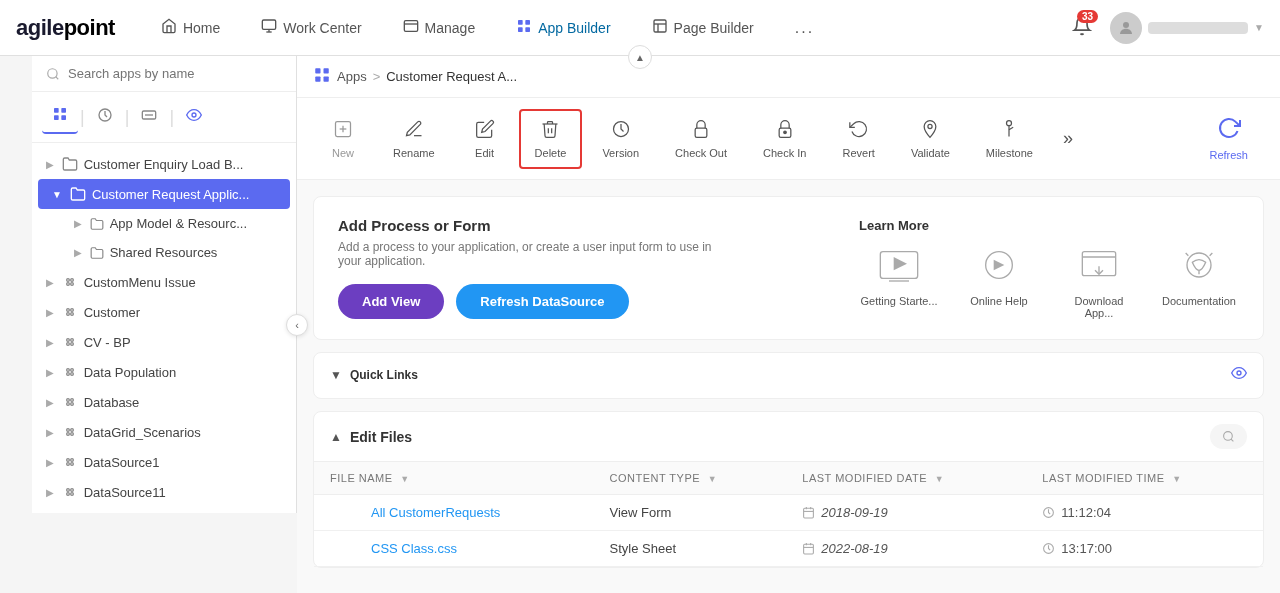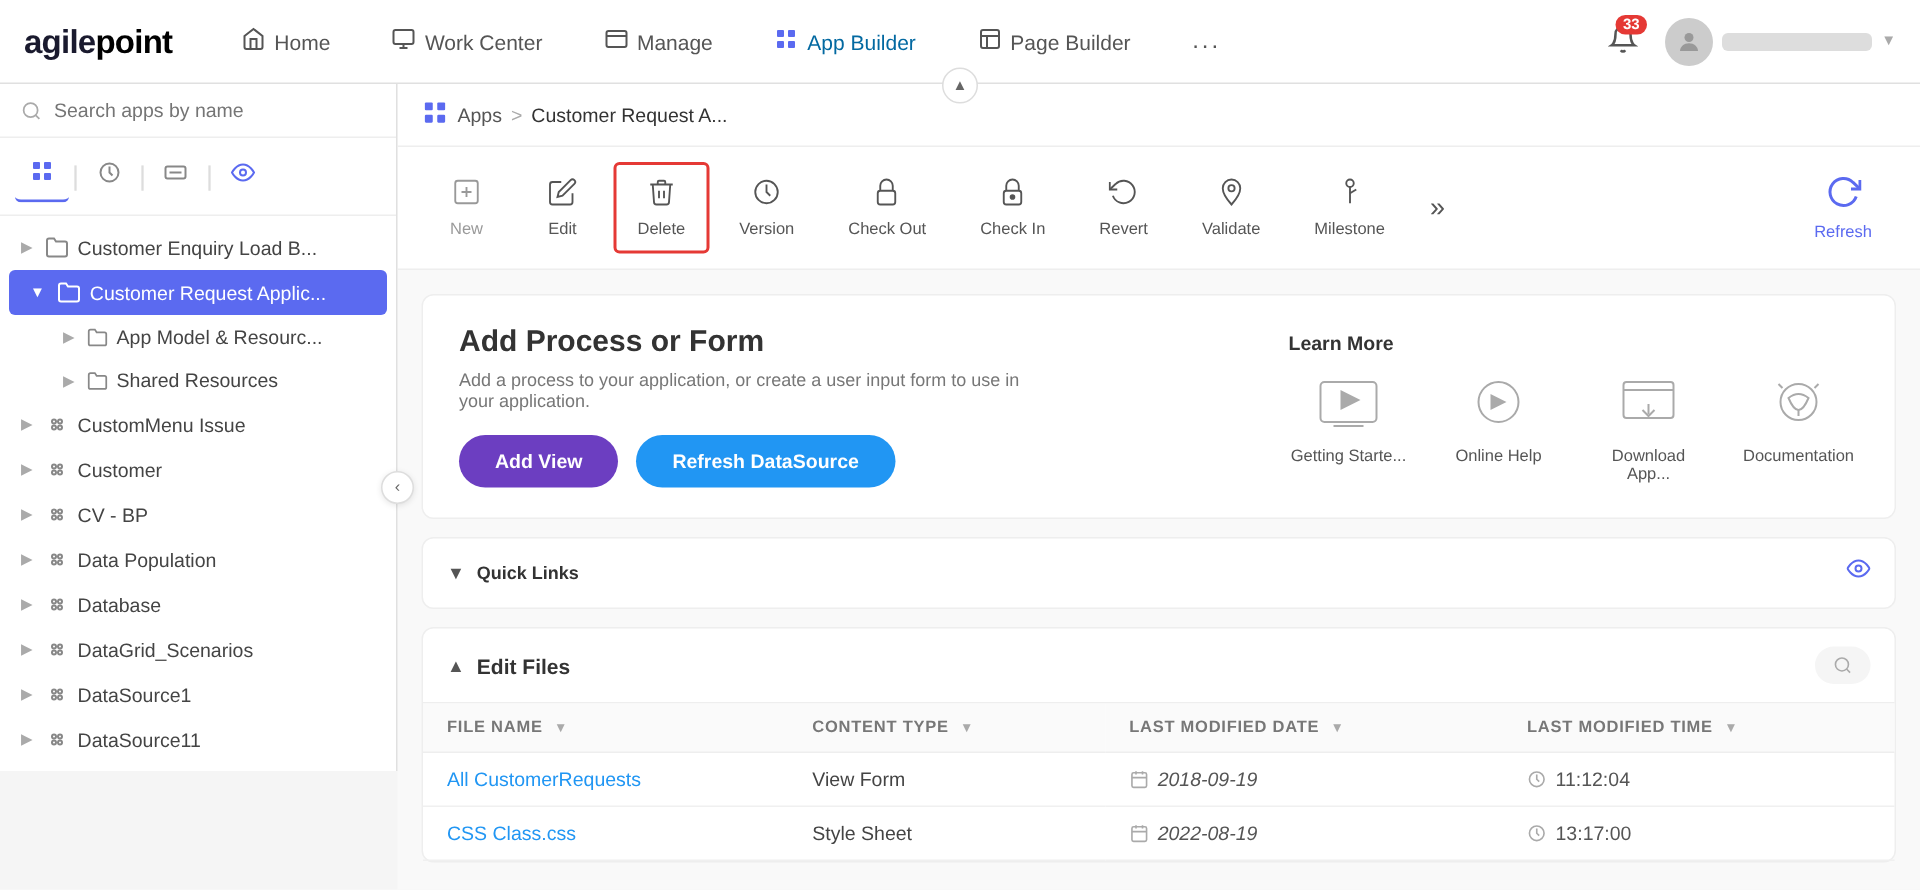--- a/index.html
+++ b/index.html
@@ -33,21 +33,21 @@
     .search-bar input { border: none; outline: none; font-size: 13px; color: #999; flex: 1; background: transparent; }
     .sidebar-tabs { display: flex; align-items: center; gap: 2px; padding: 8px 10px; border-bottom: 1px solid #eee; }
     .sidebar-tab { padding: 6px 10px; cursor: pointer; border-radius: 4px; color: #888; font-size: 16px; }
     .sidebar-tab.active { color: #5b6af0; border-bottom: 2px solid #5b6af0; }
     .sidebar-tab-sep { color: #ddd; font-size: 18px; }
     .sidebar-list { flex: 1; overflow-y: auto; padding: 6px 0; }
     .sidebar-item { display: flex; align-items: center; gap: 6px; padding: 7px 14px; cursor: pointer; color: #444; font-size: 13px; }
     .sidebar-item.active { background: #5b6af0; color: #fff; border-radius: 4px; margin: 0 6px; }
     .sidebar-item .arrow { font-size: 10px; margin-right: 2px; color: #aaa; }
     .sidebar-item.active .arrow { color: #fff; }
-    .sidebar-relative { position: relative; }
+    .sidebar-relative { position: relative; margin-left: 32px; }
 
     
     .content { flex: 1; display: flex; flex-direction: column; overflow: hidden; background: #f9f9f9; }
 
     
     .breadcrumb { display: flex; align-items: center; gap: 6px; padding: 10px 16px; background: #fff; border-bottom: 1px solid #eee; font-size: 13px; }
     .breadcrumb a { color: #555; text-decoration: none; }
     .breadcrumb .sep { color: #aaa; }
     .breadcrumb .current { color: #333; font-weight: 500; }
 
@@ -59,21 +59,21 @@
     .tool-btn.refresh-btn { margin-left: auto; }
     .tool-btn.refresh-btn .tb-icon { color: #5b6af0; font-size: 22px; }
     .tool-btn.refresh-btn { color: #5b6af0; }
     .more-btn { padding: 8px 10px; cursor: pointer; color: #555; font-size: 18px; }
 
     
     .main-area { flex: 1; overflow-y: auto; padding: 16px; display: flex; flex-direction: column; gap: 12px; }
 
     
     .add-process-card { background: #fff; border-radius: 8px; border: 1px solid #eee; padding: 20px 24px; display: flex; justify-content: space-between; align-items: center; }
-    .add-process-left h3 { font-size: 20px; font-weight: 600; margin-bottom: 6px; }
+    .add-process-left h3 { font-size: 15px; font-weight: 600; margin-bottom: 6px; }
     .add-process-left p { font-size: 12px; color: #777; max-width: 380px; margin-bottom: 16px; }
     .add-process-buttons { display: flex; gap: 12px; }
     .btn-purple { background: #6c3ec1; color: #fff; border: none; border-radius: 20px; padding: 10px 24px; cursor: pointer; font-size: 13px; font-weight: 600; }
     .btn-blue { background: #2196f3; color: #fff; border: none; border-radius: 20px; padding: 10px 24px; cursor: pointer; font-size: 13px; font-weight: 600; }
     .learn-more { display: flex; flex-direction: column; gap: 6px; }
     .learn-more h4 { font-size: 13px; font-weight: 600; margin-bottom: 8px; }
     .learn-more-items { display: flex; gap: 20px; }
     .learn-more-item { display: flex; flex-direction: column; align-items: center; gap: 8px; cursor: pointer; color: #555; font-size: 11px; text-align: center; width: 80px; }
     .learn-more-icon { font-size: 28px; color: #555; width: 50px; height: 40px; display: flex; align-items: center; justify-content: center; }
 
@@ -84,24 +84,24 @@
     .section-header h3 { font-size: 12px; font-weight: 600; }
     .section-header .eye-icon { margin-left: auto; color: #5b6af0; font-size: 16px; }
 
     
     .edit-files-header { display: flex; align-items: center; gap: 8px; padding: 12px 16px; border-bottom: 1px solid #eee; }
     .edit-files-header .arrow-icon { font-size: 12px; color: #555; }
     .edit-files-header h3 { font-size: 14px; font-weight: 600; }
     .edit-files-search { margin-left: auto; display: flex; align-items: center; gap: 6px; background: #f5f5f5; padding: 6px 12px; border-radius: 20px; }
     .edit-files-search input { border: none; background: transparent; outline: none; font-size: 12px; color: #999; width: 220px; }
     .files-table { width: 100%; border-collapse: collapse; }
-    .files-table th { text-align: left; padding: 10px 16px; font-size: 11px; font-weight: 700; color: #777; border-bottom: 1px solid #eee; background: #fafafa; text-transform: uppercase; letter-spacing: 0.5px; }
+    .files-table th { text-align: left; padding: 10px 16px; font-size: 11px; font-weight: 400; color: #777; border-bottom: 1px solid #eee; background: #fafafa; text-transform: uppercase; letter-spacing: 0.5px; }
     .files-table th .sort-arrow { font-size: 9px; margin-left: 4px; color: #aaa; }
     .files-table td { padding: 10px 16px; border-bottom: 1px solid #f0f0f0; font-size: 13px; color: #444; }
-    .files-table td a { color: #2196f3; text-decoration: none; }
+    .files-table td a { color: #2196f3; text-decoration: none; margin-left: 41px; }
     .date-cell { display: flex; align-items: center; gap: 6px; color: #555; font-style: italic; }
     .time-cell { display: flex; align-items: center; gap: 6px; color: #555; }
 
     
     ::-webkit-scrollbar { width: 6px; }
     ::-webkit-scrollbar-track { background: #f1f1f1; }
     ::-webkit-scrollbar-thumb { background: #ccc; border-radius: 3px; }
   </style>
 </head>
 <body>
@@ -372,20 +372,29 @@
     <div class="toolbar">
       <div class="tool-btn">
         <span class="tb-icon">
           <svg width="20" height="20" viewBox="0 0 24 24" fill="none" stroke="#999" stroke-width="1.5">
               <rect x="3" y="3" width="18" height="18" rx="2"></rect>
               <line x1="12" y1="8" x2="12" y2="16"></line>
               <line x1="8" y1="12" x2="16" y2="12"></line>
             </svg>
         </span>
         <span style="color:#999">New</span>
+      </div>
+      <div class="tool-btn">
+        <span class="tb-icon">
+          <svg width="20" height="20" viewBox="0 0 24 24" fill="none" stroke="#555" stroke-width="1.5">
+              <path d="M12 20h9"></path>
+              <path d="M16.5 3.5a2.121 2.121 0 013 3L7 19l-4 1 1-4L16.5 3.5z"></path>
+            </svg>
+        </span>
+        <span>Rename</span>
       </div>
       <div class="tool-btn">
         <span class="tb-icon">
           <svg width="20" height="20" viewBox="0 0 24 24" fill="none" stroke="#555" stroke-width="1.5">
               <path d="M11 4H4a2 2 0 00-2 2v14a2 2 0 002 2h14a2 2 0 002-2v-7"></path>
               <path d="M18.5 2.5a2.121 2.121 0 013 3L12 15l-4 1 1-4 9.5-9.5z"></path>
             </svg>
         </span>
         <span>Edit</span>
       </div>

